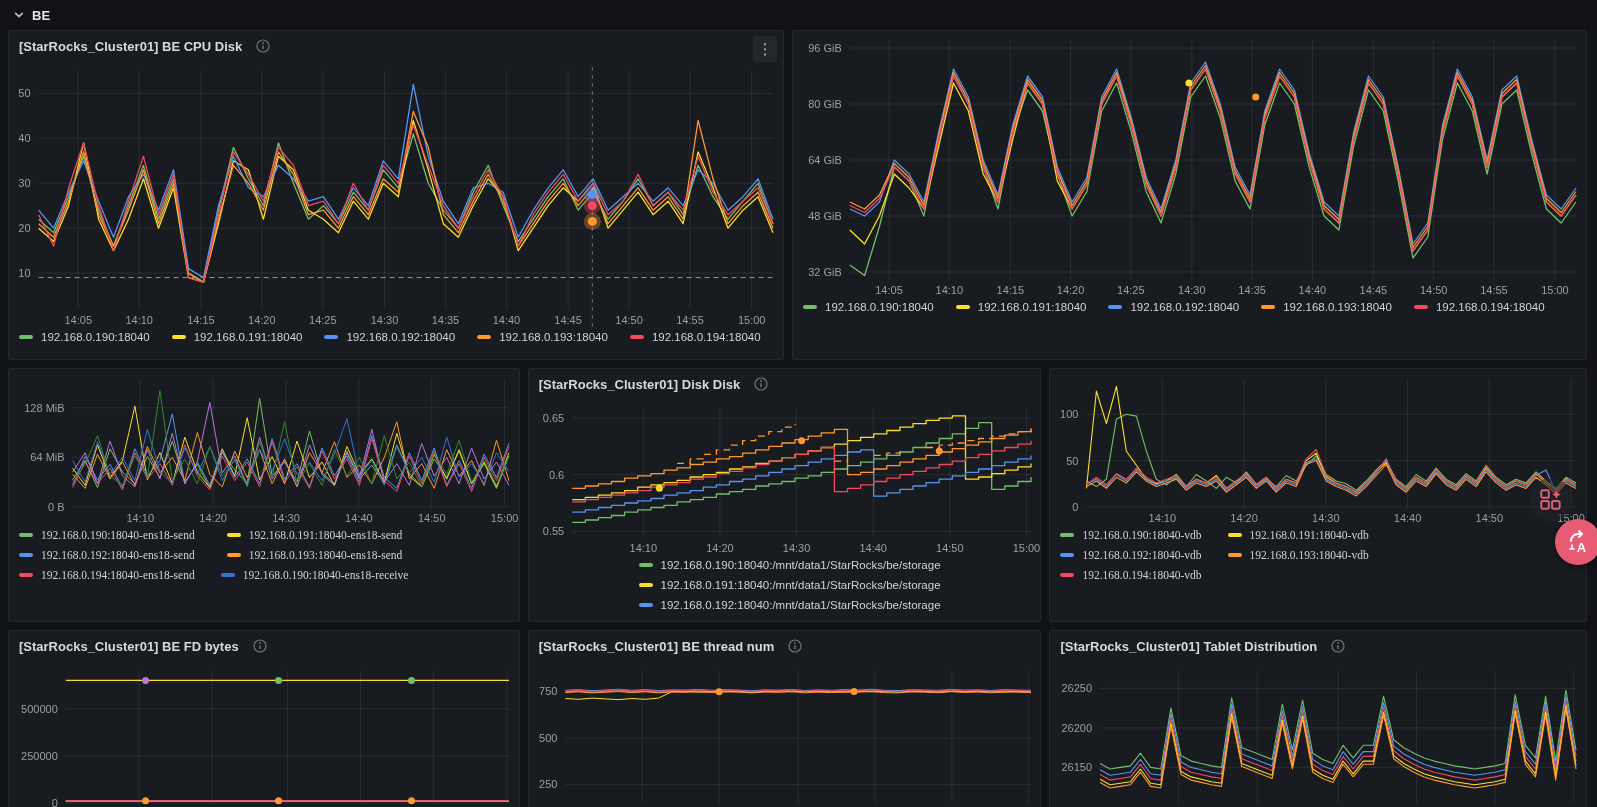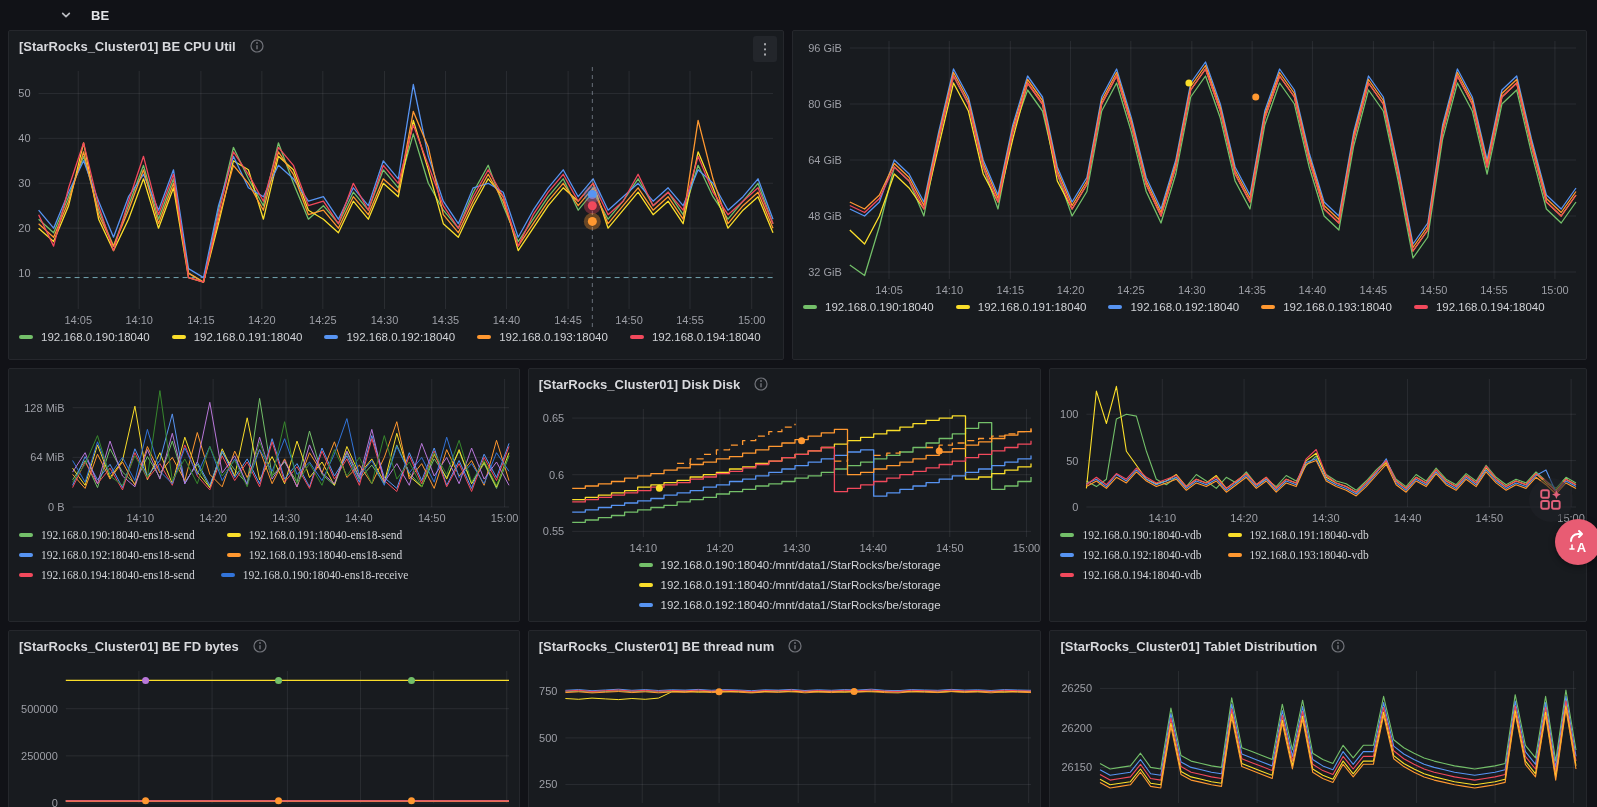--- a/index.html
+++ b/index.html
@@ -1,19 +1,19 @@
 <!DOCTYPE html>
 <html><head>
 <meta charset="utf-8">
 <style>
   * { margin:0; padding:0; box-sizing:border-box; }
   html,body { width:1597px; height:807px; overflow:hidden; background:#111217;
     font-family:"Liberation Sans", sans-serif; }
-  .row-header { height:30px; display:flex; align-items:center; gap:20px; padding-left:14px;
-    color:#e3e4e8; font-size:13px; font-weight:700;margin-left:47px; }
+  .row-header { height:30px; display:flex; align-items:center; gap:8px; padding-left:14px;
+    color:#e3e4e8; font-size:13px; font-weight:700; }
   .row-header .chev { color:#b9bbc0; display:flex; align-items:center; }
   .dash { padding:0 10px 8px 8px; }
   .prow { display:flex; gap:8px; margin-bottom:8px; }
   .panel { background:#181b1f; border:1px solid #25272c; border-radius:2px; position:relative;
     overflow:hidden; }
   .prow1 .panel { height:330px; }
   .prow2 .panel { height:254px; }
   .prow3 .panel { height:400px; }
   .p-cpu { flex:775 0 0; } .p-mem { flex:794 0 0; }
   .prow2 .panel:nth-child(1), .prow3 .panel:nth-child(1) { flex:511 0 0; }
@@ -56,21 +56,21 @@
       </svg>
   </span>
   <span>BE</span>
 </header>
 
 <main class="dash">
 
   <div class="prow prow1">
     <section class="panel p-cpu">
       <div class="panel-header">
-        <h2 class="panel-title">[StarRocks_Cluster01] BE CPU Util</h2>
+        <h2 class="panel-title">[StarRocks_Cluster01] BE CPU Disk</h2>
         <span class="info-icon">
           <svg width="14" height="14" viewBox="0 0 14 14">
               <circle cx="7" cy="7" r="6" fill="none" stroke="#8e9097" stroke-width="1.2"></circle>
               <circle cx="7" cy="4" r="0.9" fill="#8e9097"></circle>
               <rect x="6.3" y="6" width="1.4" height="4.5" rx="0.7" fill="#8e9097"></rect>
             </svg>
         </span>
         <div class="kebab">⋮</div>
       </div>
       <div class="chart"><svg width="774" height="268">

